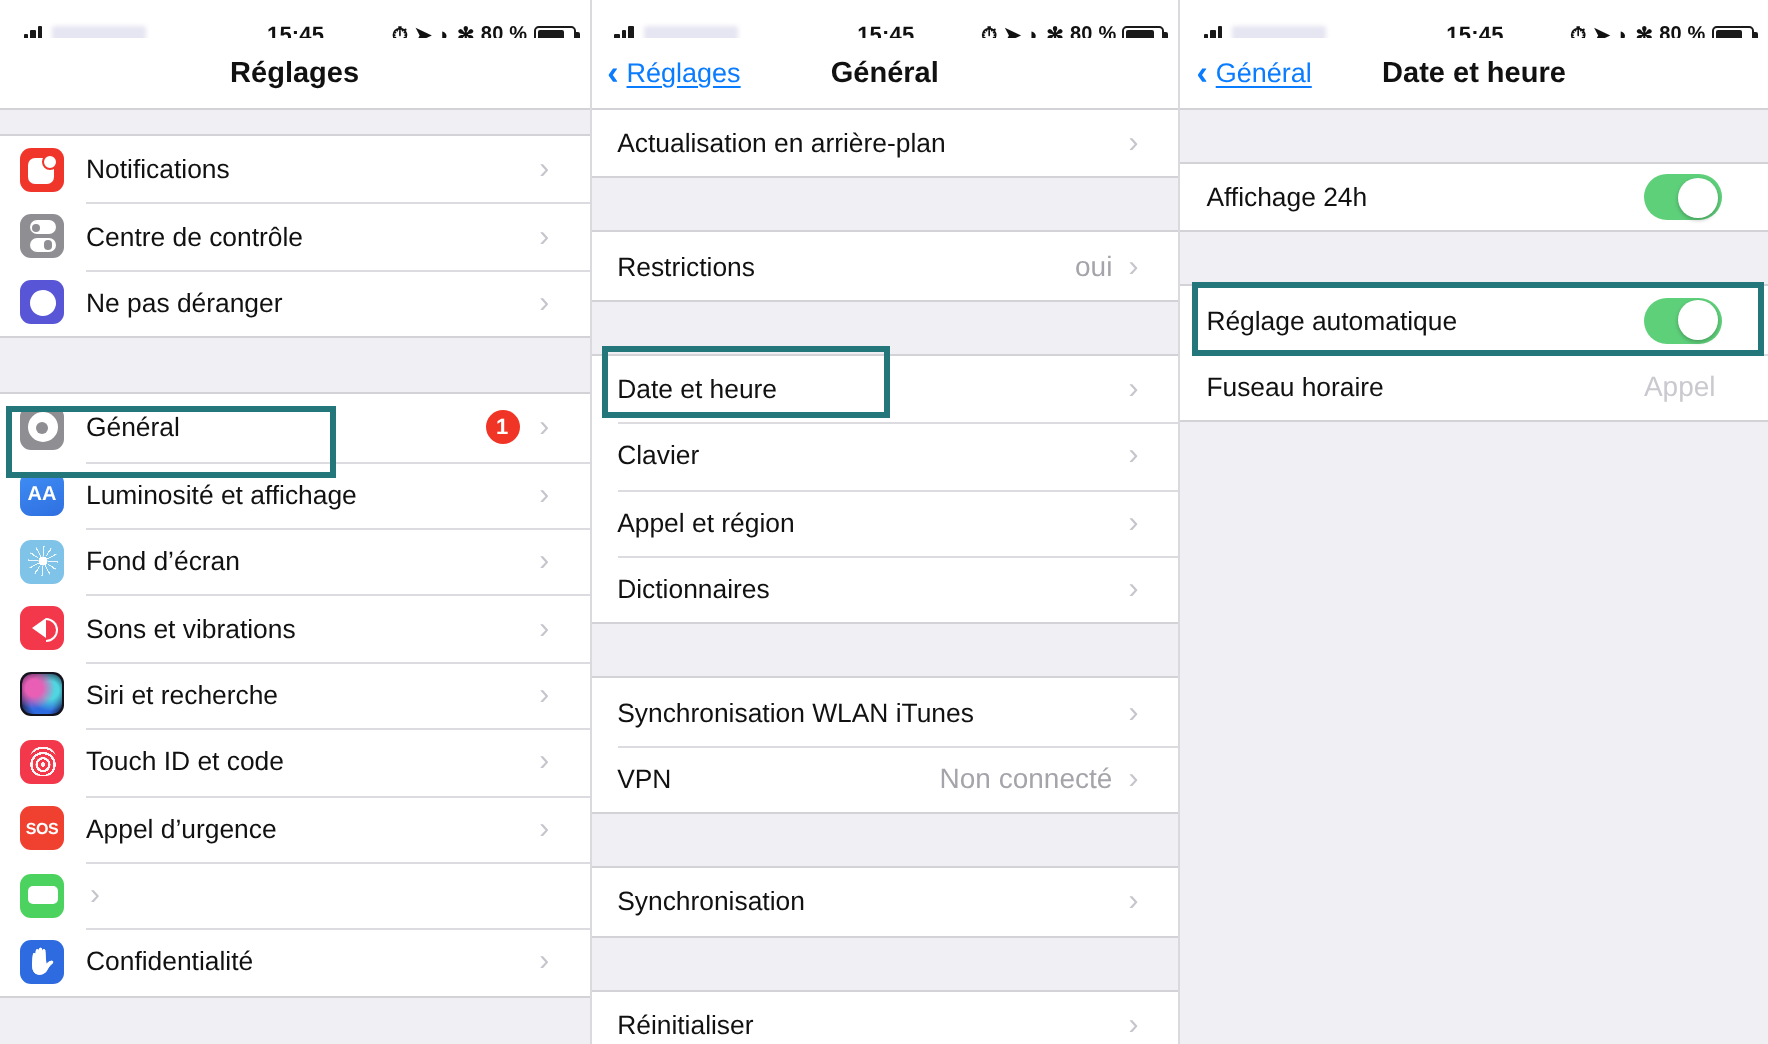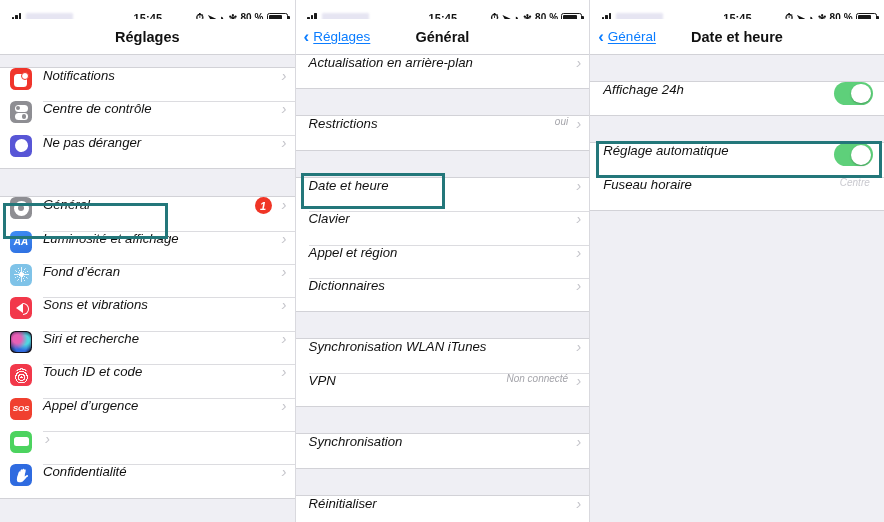--- a/index.html
+++ b/index.html
@@ -80,40 +80,39 @@
     z-index: 1;
   }
   .navbar.plain { justify-content: center; }
 
   
   .content { background: #efeff4; height: calc(522px - 19px - 36px); overflow: hidden; }
   .gap { background: #efeff4; }
   .group { background: #fff; border-top: 1px solid #d2d2d7; border-bottom: 1px solid #d2d2d7; }
   .row {
     height: 33.4px;
-    display: flex; 
-    padding: 0 8px 0 13px;
+    display: flex; align-items: center;
+    padding: 0 20px 0 13px;
     background: #fff;
     position: relative;
-    font-style: italic;
   }
   .row + .row::before {
     content: ""; position: absolute; left: 13px; right: 0; top: 0;
     height: 1px; background: #dcdce0;
   }
   .row.with-icon { padding-left: 10px; }
   .row.with-icon + .row.with-icon::before { left: 43px; }
   .r-icon {
     width: 22px; height: 22px; border-radius: 5.5px;
     margin-right: 11px; flex: 0 0 auto;
     display: flex; align-items: center; justify-content: center;
     position: relative; overflow: hidden;
   }
   .r-label { font-size: 13.2px; color: #111; flex: 1; white-space: nowrap; }
-  .r-value { font-size: 10px; color: #a4a4aa; margin-right: 6px; white-space: nowrap; }
+  .r-value { font-size: 14px; color: #a4a4aa; margin-right: 6px; white-space: nowrap; }
   .r-value.faint { color: #c9c9cf; }
   .chevron {
     color: #c5c5cb; font-size: 15px; line-height: 1; font-weight: 400;
     margin-left: 2px; flex: 0 0 auto;
   }
   .badge {
     background: #f03526; color: #fff;
     min-width: 17px; height: 17px; border-radius: 9px;
     font-size: 11px; font-weight: bold;
     display: flex; align-items: center; justify-content: center;
@@ -503,21 +502,21 @@
 
       <div class="group">
         <div class="row">
           <span class="r-label">Réglage automatique</span>
           <span class="toggle">
               <i></i>
             </span>
         </div>
         <div class="row">
           <span class="r-label">Fuseau horaire</span>
-          <span class="r-value faint">Centre</span>
+          <span class="r-value faint">Appel</span>
         </div>
       </div>
     </div>
 
     <div class="hl" style="left:6px; top:141px; width:286px; height:37px;"></div>
   </div>
 
 </div>
 
 </body></html>

